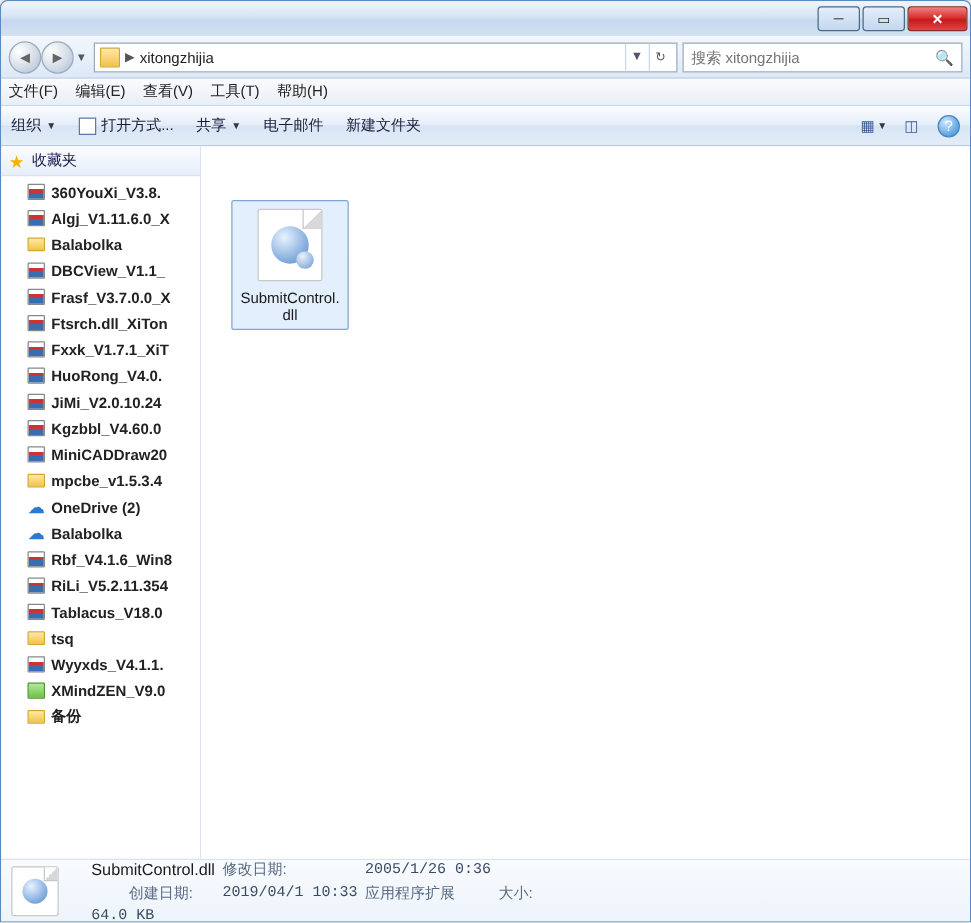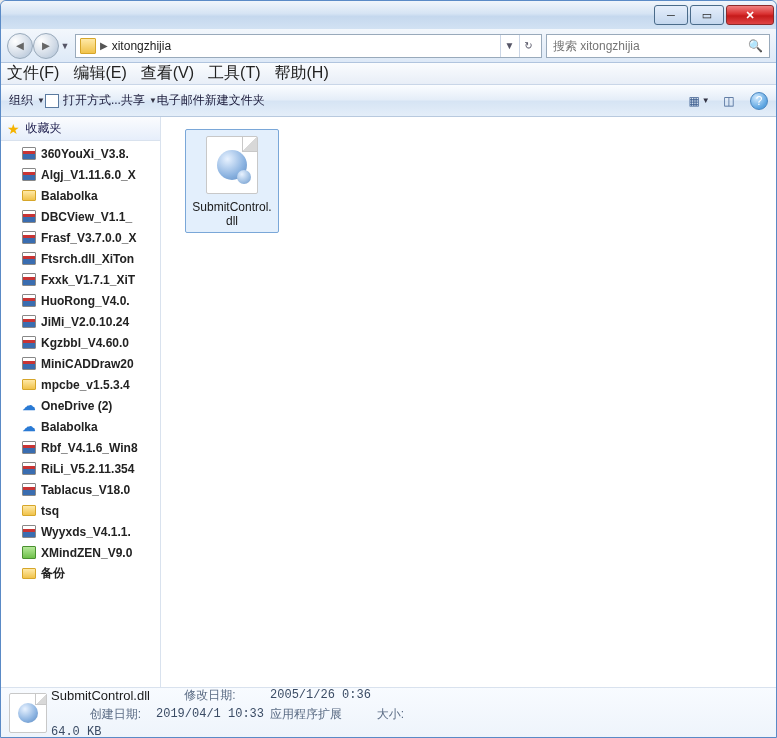--- a/index.html
+++ b/index.html
@@ -22,57 +22,57 @@
 .addr-icon { width:16px; height:16px; background:linear-gradient(#ffe9a6,#f0c24a); border:1px solid #d6a62a; border-radius:1px;}
 .addr-sep { color:#555; font-size:10px;}
 .addr-text { font-size:12px; color:#222; flex:1;}
 .addr-btns { display:flex; gap:1px;}
 .addr-btn { width:18px; height:22px; border-left:1px solid #cbd6e6; display:flex; align-items:center; justify-content:center; font-size:10px; color:#556;}
 .search-box { width:224px; height:24px; background:#fff; border:1px solid #9ab; display:flex; align-items:center; padding:0 6px; gap:6px;}
 .search-icon { color:#888; font-size:12px;}
 .search-input { border:none; outline:none; font-size:12px; color:#888; flex:1; background:transparent;}
 
 .menu-row { height:22px; background:linear-gradient(#fafcfe,#e8eef7); border-bottom:1px solid #c9d6e8; display:flex; align-items:center; padding:0 6px; gap:14px;}
-.menu-row span { font-size:16px; color:#222; cursor:default;text-align:right;}
-
-.toolbar { height:32px; background:linear-gradient(#fbfdff,#e4edf8 48%,#d6e4f4 52%,#e4eef9); border-bottom:1px solid #b8c9de; display:flex; align-items:center; padding:0 8px; }
+.menu-row span { font-size:12px; color:#222; cursor:default;text-align:right;}
+
+.toolbar { height:32px; background:linear-gradient(#fbfdff,#e4edf8 48%,#d6e4f4 52%,#e4eef9); border-bottom:1px solid #b8c9de; display:flex; align-items:center; padding:0 8px; gap:18px;}
 .tool-item { font-size:12px; color:#1a1a3a; display:flex; align-items:center; gap:4px; cursor:default;}
 .tool-drop { font-size:8px; color:#334;}
 .tool-right { margin-left:auto; display:flex; gap:12px; align-items:center;}
 .tool-right .ico { width:18px; height:18px; display:flex; align-items:center; justify-content:center; font-size:12px; color:#3a5b8c;}
 .ico-help{ width:18px; height:18px; border-radius:50%; background:radial-gradient(circle at 35% 30%,#cfe9ff,#5aa3e0 70%); color:#fff; font-size:12px; display:flex; align-items:center; justify-content:center; border:1px solid #4a86c0;}
 
 .body-row { flex:1; display:flex; overflow:hidden; }
 
 .sidebar { width:160px; background:#fff; border-right:1px solid #d9e2ee; overflow:hidden; padding:0;}
 .fav-header { height:24px; background:linear-gradient(#fbfcfe,#e6eefb); border-bottom:1px solid #d9e2ee; display:flex; align-items:center; padding-left:6px; gap:6px; font-size:12px; color:#1a1a4a;}
 .star { color:#f5b301; font-size:14px;}
 .side-list { padding:2px 4px;font-weight:bold;}
 .side-item { height:21px; display:flex; align-items:center; padding-left:16px; gap:4px; font-size:12px; color:#222; white-space:nowrap; overflow:hidden;}
 .si-icon { width:16px; height:14px; flex-shrink:0; display:flex; align-items:center; justify-content:center;}
 .ic-rar { background:linear-gradient(#fff 30%, #c93434 30%, #c93434 55%, #3a6db0 55%); border:1px solid #888; width:14px; height:13px; border-radius:1px;}
 .ic-folder { width:14px; height:11px; background:linear-gradient(#ffe9a6,#f0c24a); border:1px solid #d6a62a; border-radius:1px;}
 .ic-cloud { color:#2a7ad4; font-size:13px;}
 .ic-green { width:14px; height:13px; background:linear-gradient(#b6e89a,#6ec04a); border:1px solid #4a9030; border-radius:1px;}
 
 .content { flex:1; background:#fff; position:relative; padding:12px;}
-.file-tile { width:94px; margin-left:12px; display:flex; flex-direction:column; align-items:center; border:1px solid #7aa7d8; background:#e3effc; border-radius:2px; padding:6px 2px 4px 2px;}
+.file-tile { width:94px; margin-left:12px; display:flex; flex-direction:column; align-items:center; border:1px solid #7aa7d8; background:#e3effc; border-radius:2px; padding:6px 2px 4px 2px;margin-top:31px;}
 .tile-icon { width:52px; height:58px; background:#fff; border:1px solid #c8c8c8; border-radius:2px; display:flex; align-items:center; justify-content:center; position:relative;}
 .tile-icon::before{content:""; position:absolute; top:0; right:0; width:14px; height:14px; background:linear-gradient(135deg,#fff 50%, #d8d8d8 50%); border-left:1px solid #c8c8c8; border-bottom:1px solid #c8c8c8;}
 .gear { width:30px; height:30px; border-radius:50%; background:radial-gradient(circle at 35% 30%,#e8f2ff,#8ab2e0 60%, #5a87bd); position:relative;}
 .gear::after{content:""; position:absolute; right:-4px; bottom:-4px; width:14px; height:14px; border-radius:50%; background:radial-gradient(circle at 35% 30%,#e8f2ff,#9cbde2 60%, #6a94c6);}
 .tile-label { font-size:12px; color:#1a1a1a; text-align:center; line-height:14px; margin-top:6px; word-break:break-all;}
 
-.details { height:50px; border-top:1px solid #d9e2ee; background:linear-gradient(#f8fbff,#eef4fb); display:flex; align-items:center; padding:4px 8px; gap:4px;}
+.details { height:50px; border-top:1px solid #d9e2ee; background:linear-gradient(#f8fbff,#eef4fb); display:flex; align-items:center; padding:4px 8px; gap:26px;}
 .det-icon { width:38px; height:40px; background:#fff; border:1px solid #c8c8c8; border-radius:2px; display:flex; align-items:center; justify-content:center; position:relative;}
 .det-icon::before{content:""; position:absolute; top:0; right:0; width:10px; height:10px; background:linear-gradient(135deg,#fff 50%, #d8d8d8 50%); border-left:1px solid #c8c8c8; border-bottom:1px solid #c8c8c8;}
 .det-gear{ width:20px; height:20px; border-radius:50%; background:radial-gradient(circle at 35% 30%,#e8f2ff,#8ab2e0 60%, #5a87bd);}
 .det-text { display:grid; grid-template-columns:auto auto auto auto; column-gap:6px; row-gap:2px; font-size:12px; align-items:center;}
 .det-name { font-size:13px; color:#1a1a1a; grid-column:1;}
-.det-label { color:#5a6b84; text-align:center;}
+.det-label { color:#5a6b84; text-align:left;}
 .det-val { color:#3a4b64;font-family:Liberation Mono, monospace;}
 </style>
 </head>
 <body>
 
 <div class="window">
 
   <div class="titlebar">
     <div class="win-btns">
       <div class="win-btn win-min">─</div>

